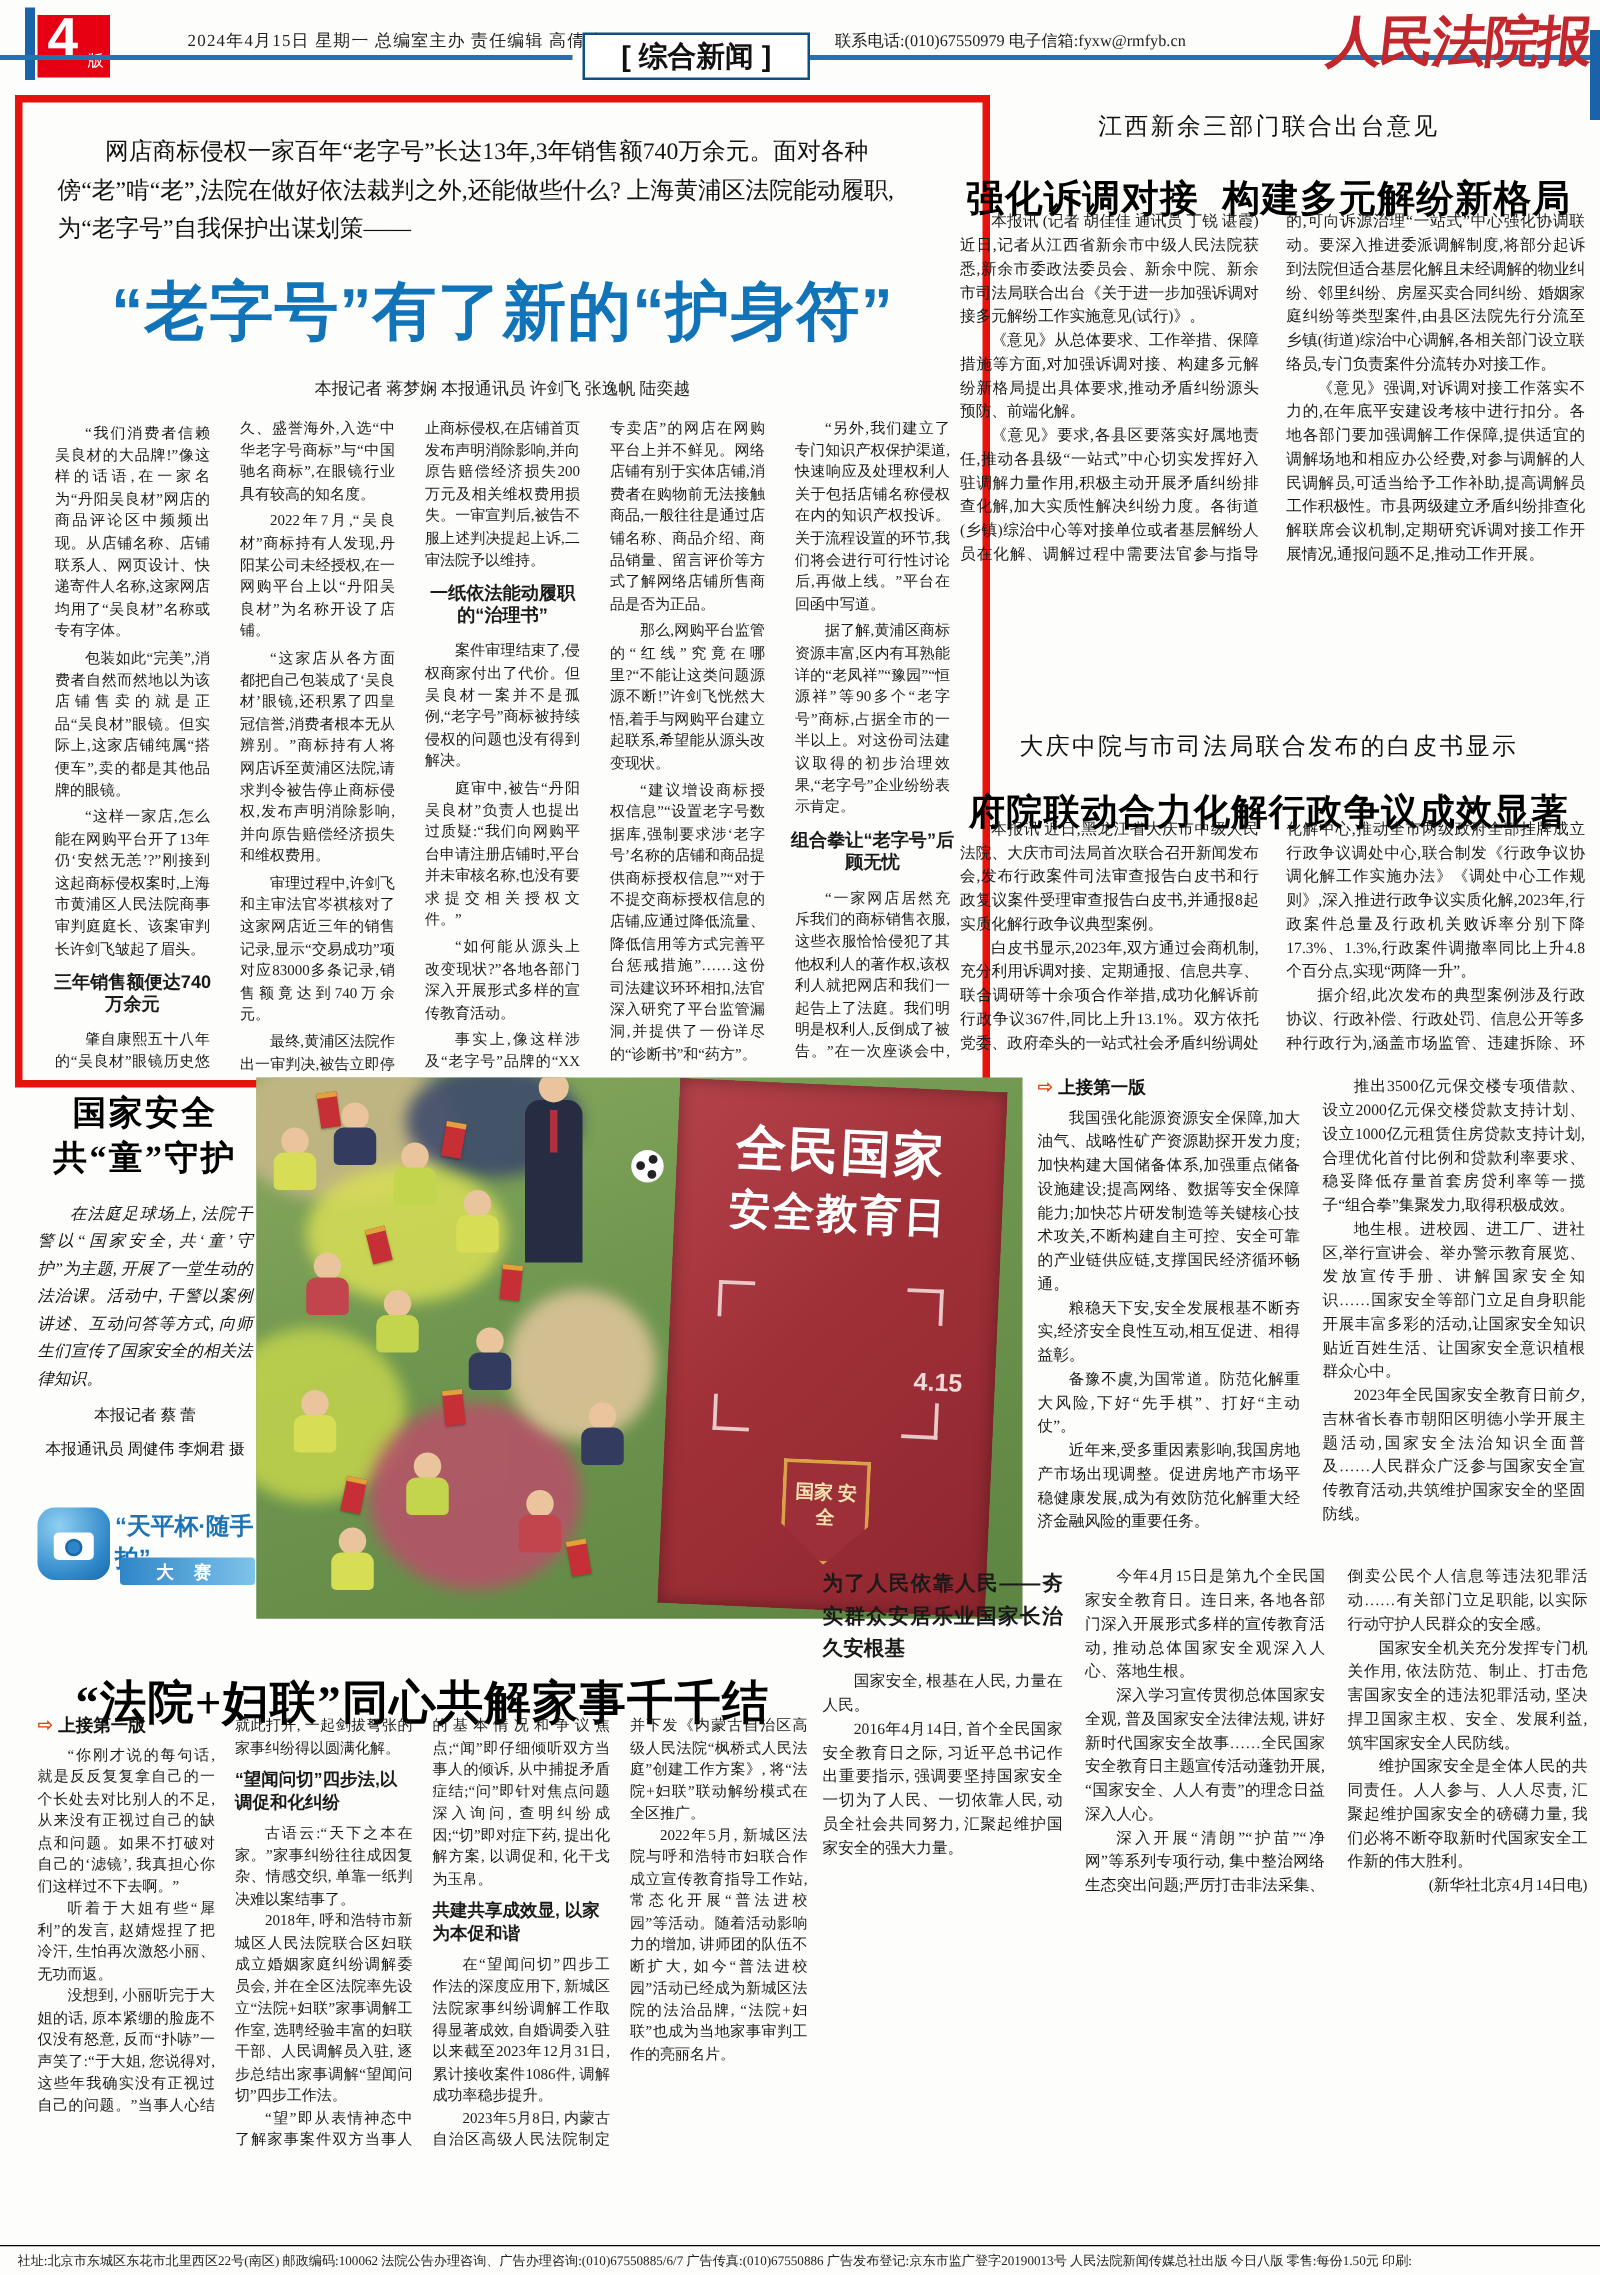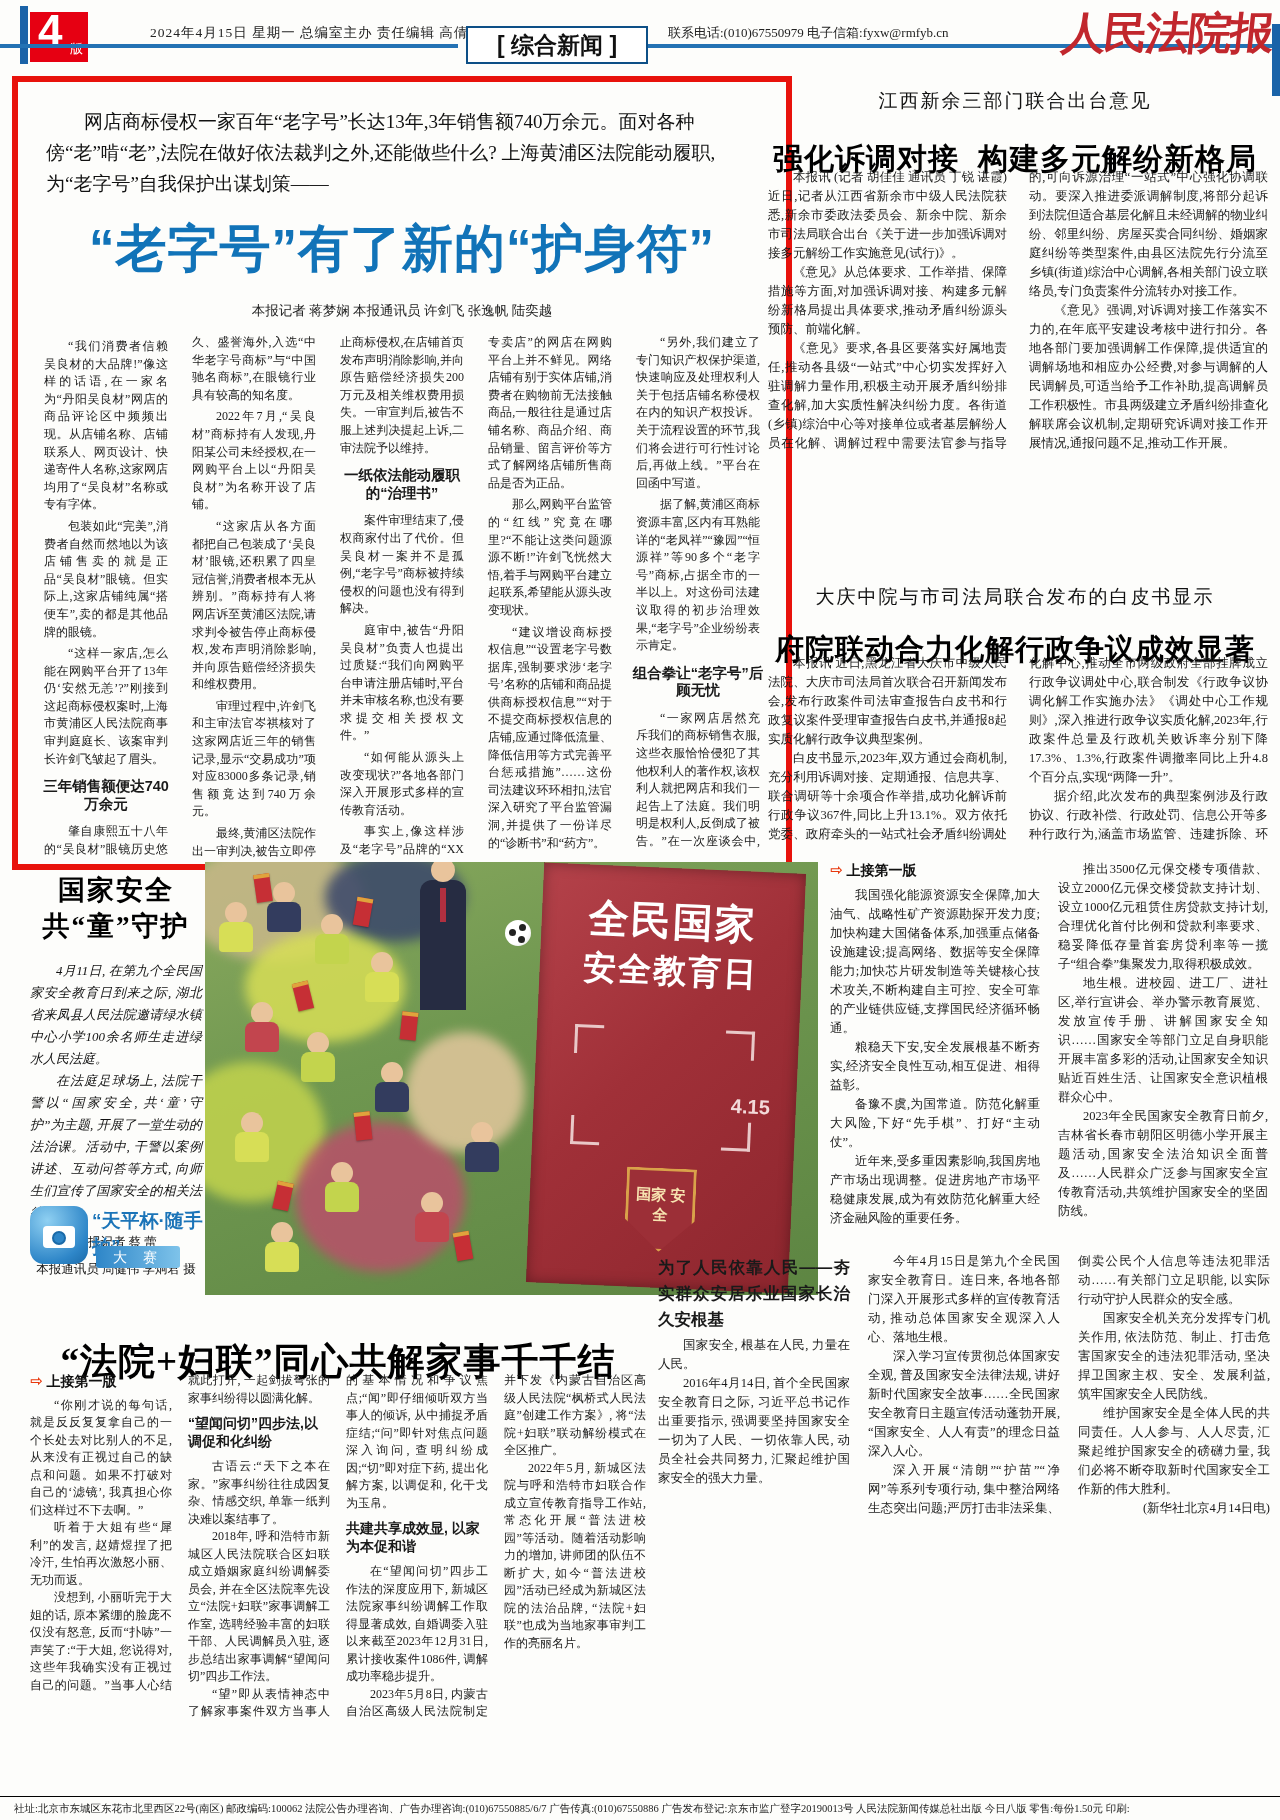--- a/index.html
+++ b/index.html
@@ -95,22 +95,22 @@
   .story .body{margin-top:16px;font-size:13px;line-height:22px;text-align:justify;font-style:italic;color:#111;}
   .story .body p{margin:0;text-indent:2em;}
   .story .rep{margin-top:10px;font-size:12.5px;text-align:center;color:#111;}
   .tp-logo{position:absolute;left:30px;top:1198px;width:180px;height:92px;}
   .cam{position:absolute;left:0;top:8px;width:58px;height:58px;border-radius:14px;
         background:radial-gradient(circle at 30% 25%,#8fd0f2,#2e86c8 70%,#1b6aa8);}
   .cam .cbody{position:absolute;left:13px;top:20px;width:32px;height:22px;background:#fff;border-radius:4px;}
   .cam .clens{position:absolute;left:22px;top:25px;width:14px;height:14px;border-radius:50%;background:#2e86c8;border:2px solid #1b6aa8;box-sizing:border-box;}
   .tp-title{position:absolute;left:62px;top:10px;width:120px;font-size:19px;font-weight:900;color:#1b74b8;
         font-family:"Liberation Sans","DejaVu Sans",sans-serif;letter-spacing:0;}
-  .tp-sub{position:absolute;left:66px;top:48px;width:84px;height:22px;line-height:22px;text-align:center;
-        color:#fff;font-weight:400;font-size:14px;letter-spacing:6px;border-radius:3px;
+  .tp-sub{position:absolute;left:66px;top:48px;width:108px;height:22px;line-height:22px;text-align:center;
+        color:#fff;font-weight:700;font-size:14px;letter-spacing:6px;border-radius:3px;
         background:linear-gradient(90deg,#2e86c8,#7ec3ea);font-family:"Liberation Sans","DejaVu Sans",sans-serif;}
   
   .fam-headline{position:absolute;left:28px;top:1306px;width:620px;text-align:center;font-size:37px;
         font-weight:700;letter-spacing:1px;color:#000;}
   .fam-body{left:30px;top:1372px;width:616px;height:420px;column-count:4;column-gap:16px;
         font-size:12px;line-height:17.5px;}
   .fam-body h4{margin:8px 0;font-family:"Liberation Sans","DejaVu Sans",sans-serif;font-size:14px;
         font-weight:800;break-inside:avoid;text-align:left;}
   
   .sec-body{left:658px;top:1252px;width:612px;height:540px;column-count:3;column-gap:18px;
@@ -282,21 +282,20 @@
         </div>
       <div class="bdate">4.15</div>
       <div class="shield">国家 安全</div>
     </div>
   </figure>
 
   <aside class="story">
     <div class="t">国家安全</div>
     <div class="t">共“童”守护</div>
     <div class="body">
-        <p class="para">4月11日, 在第九个全民国家安全教育日到来之际, 湖北省来凤县人民法院邀请绿水镇中心小学100余名师生走进绿水人民法庭。</p>
         <p class="para">在法庭足球场上, 法院干警以“国家安全, 共‘童’守护”为主题, 开展了一堂生动的法治课。活动中, 干警以案例讲述、互动问答等方式, 向师生们宣传了国家安全的相关法律知识。</p>
       </div>
     <div class="rep">本报记者 蔡 蕾</div>
     <div class="rep">本报通讯员 周健伟 李炯君 摄</div>
   </aside>
   <div class="tp-logo">
     <div class="cam">
         <span class="cbody"></span>
         <span class="clens"></span>
       </div>

